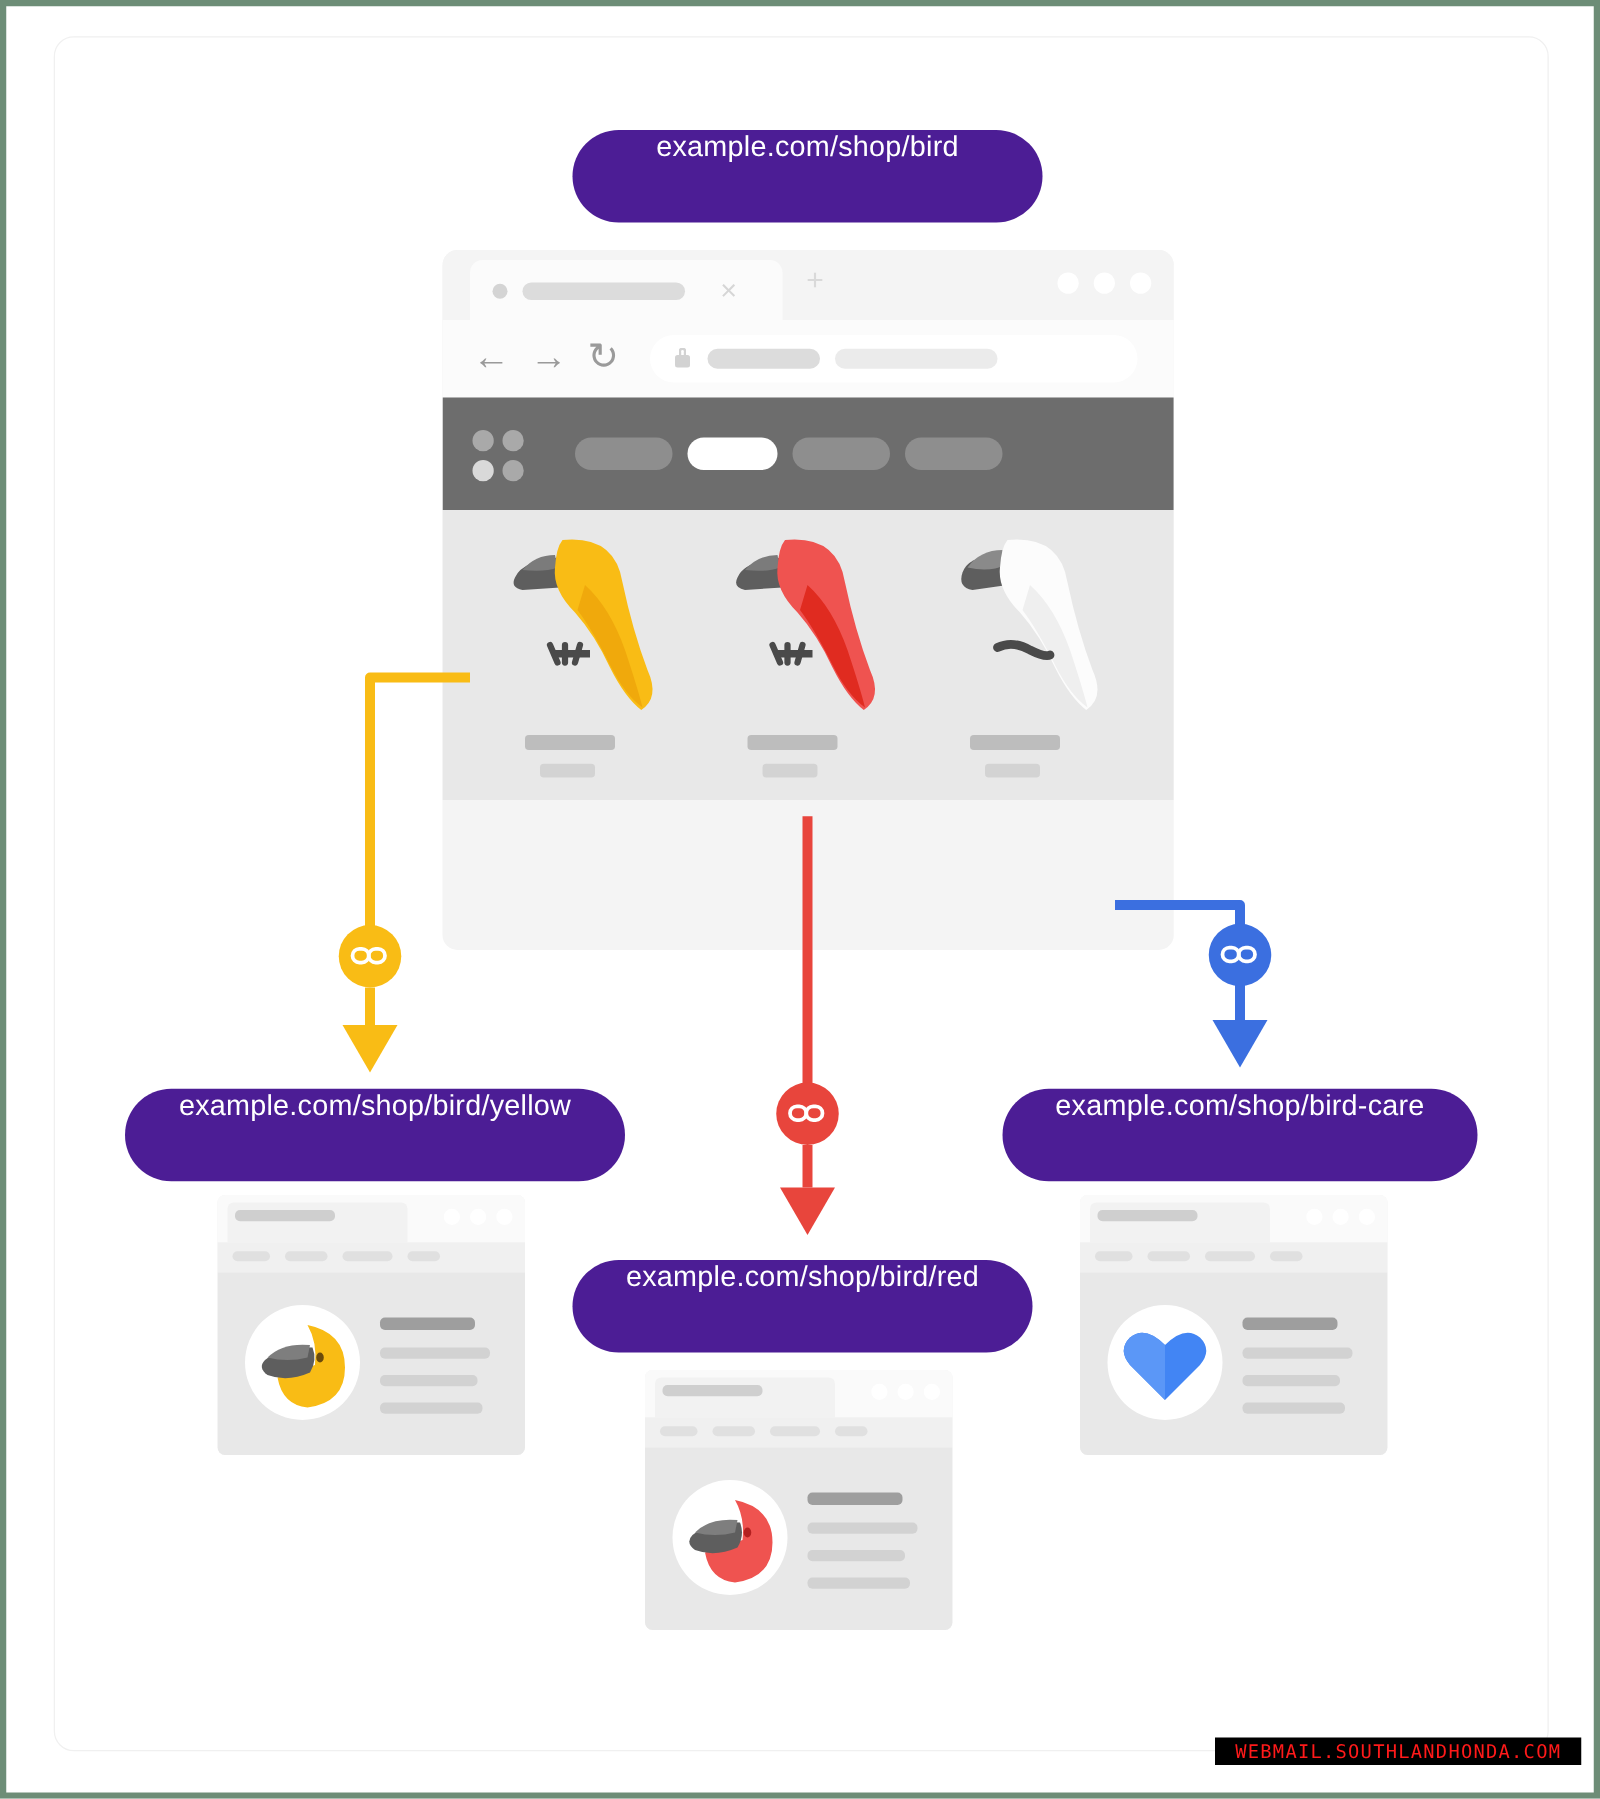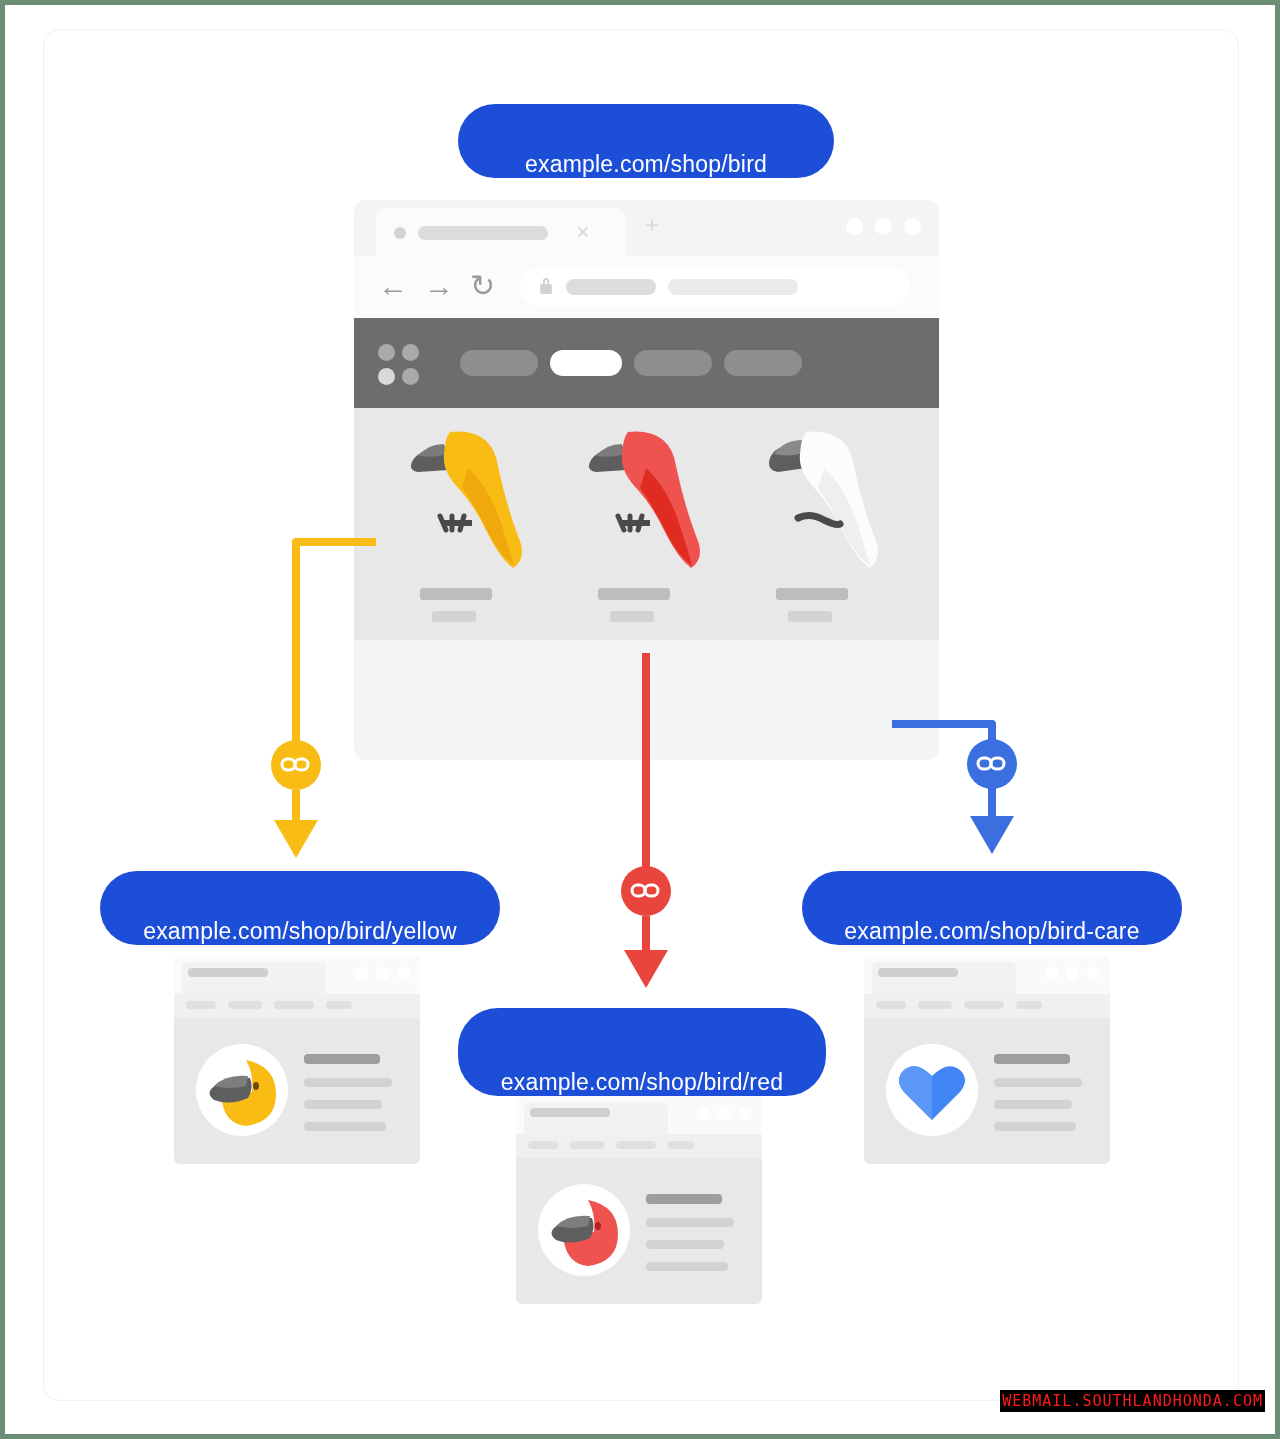--- a/index.html
+++ b/index.html
@@ -36,35 +36,35 @@
   }
   .diagram {
     position: absolute;
     left: 0; top: 0;
     width: 1196px; height: 1372px;
   }
 
   
   .url-pill {
     position: absolute;
-    background: #1d4ed8;
+    background: #4c1d95;
     color: #ffffff;
     border-radius: 40px;
     display: flex;
-    align-items: flex-end;
+    align-items: flex-start;
     justify-content: center;
     font-size: 23px;
     letter-spacing: 0.2px;
     white-space: nowrap;
     z-index: 40;
   }
   #pill-root   { left: 414px; top: 74px;  width: 376px; height: 74px; }
   #pill-yellow { left: 56px;  top: 841px; width: 400px; height: 74px; }
   #pill-care   { left: 758px; top: 841px; width: 380px; height: 74px; }
-  #pill-red    { left: 414px; top: 978px; width: 368px; height: 88px; }
+  #pill-red    { left: 414px; top: 978px; width: 368px; height: 74px; }
 
   
   .browser {
     position: absolute;
     left: 310px;
     top: 170px;
     width: 585px;
     height: 560px;
     background: #f4f4f4;
     border-radius: 12px;
@@ -201,21 +201,21 @@
   svg.arrows { position: absolute; left:0; top:0; width: 1196px; height: 1372px; z-index: 30; pointer-events: none; }
 
   .watermark {
     position: absolute;
     right: 10px; bottom: 22px;
     background: #000000;
     color: #ff1a1a;
     font-family: "DejaVu Sans Mono", monospace;
     font-size: 15px;
     letter-spacing: 1px;
-    padding: 2px 2px;
+    padding: 2px 16px;
     z-index: 90;
   }
 </style>
 </head>
 <body>
 
 <div class="page-frame">
   <div class="canvas">
     <div class="diagram">
 

